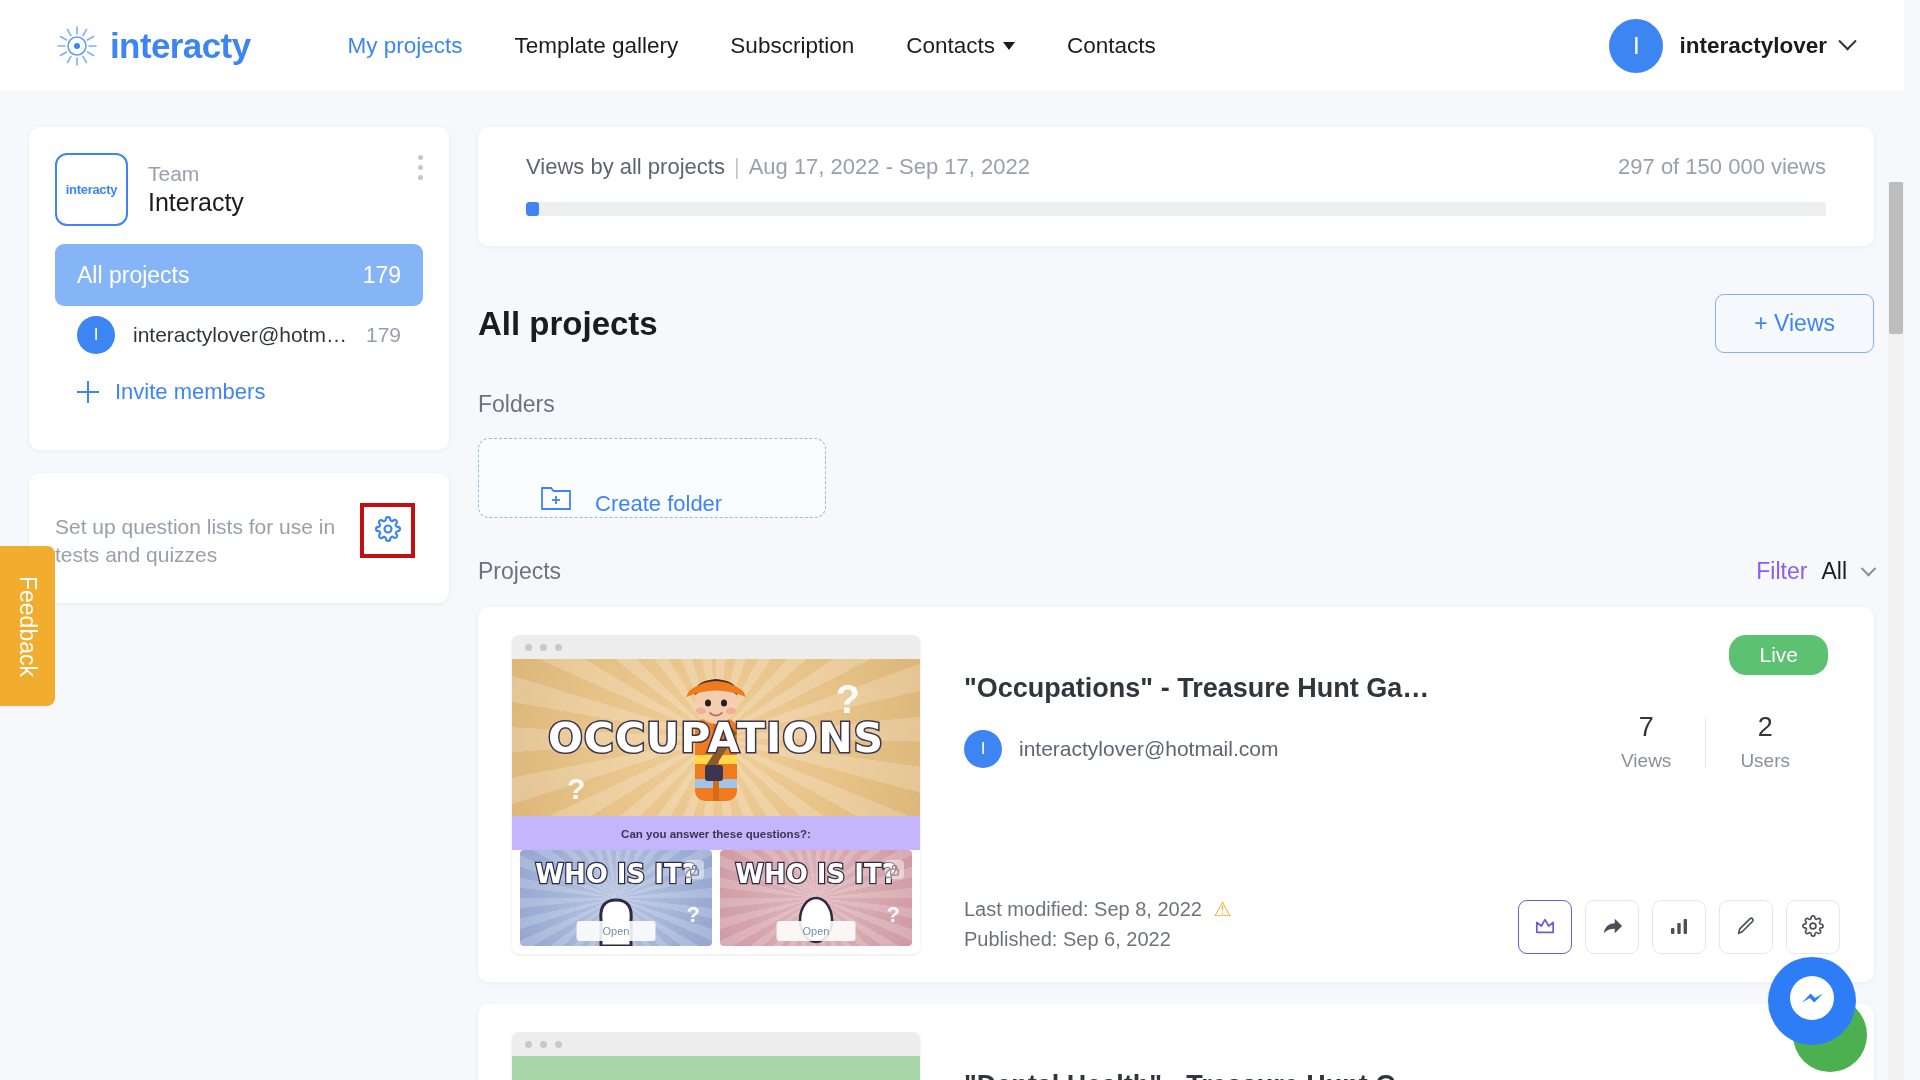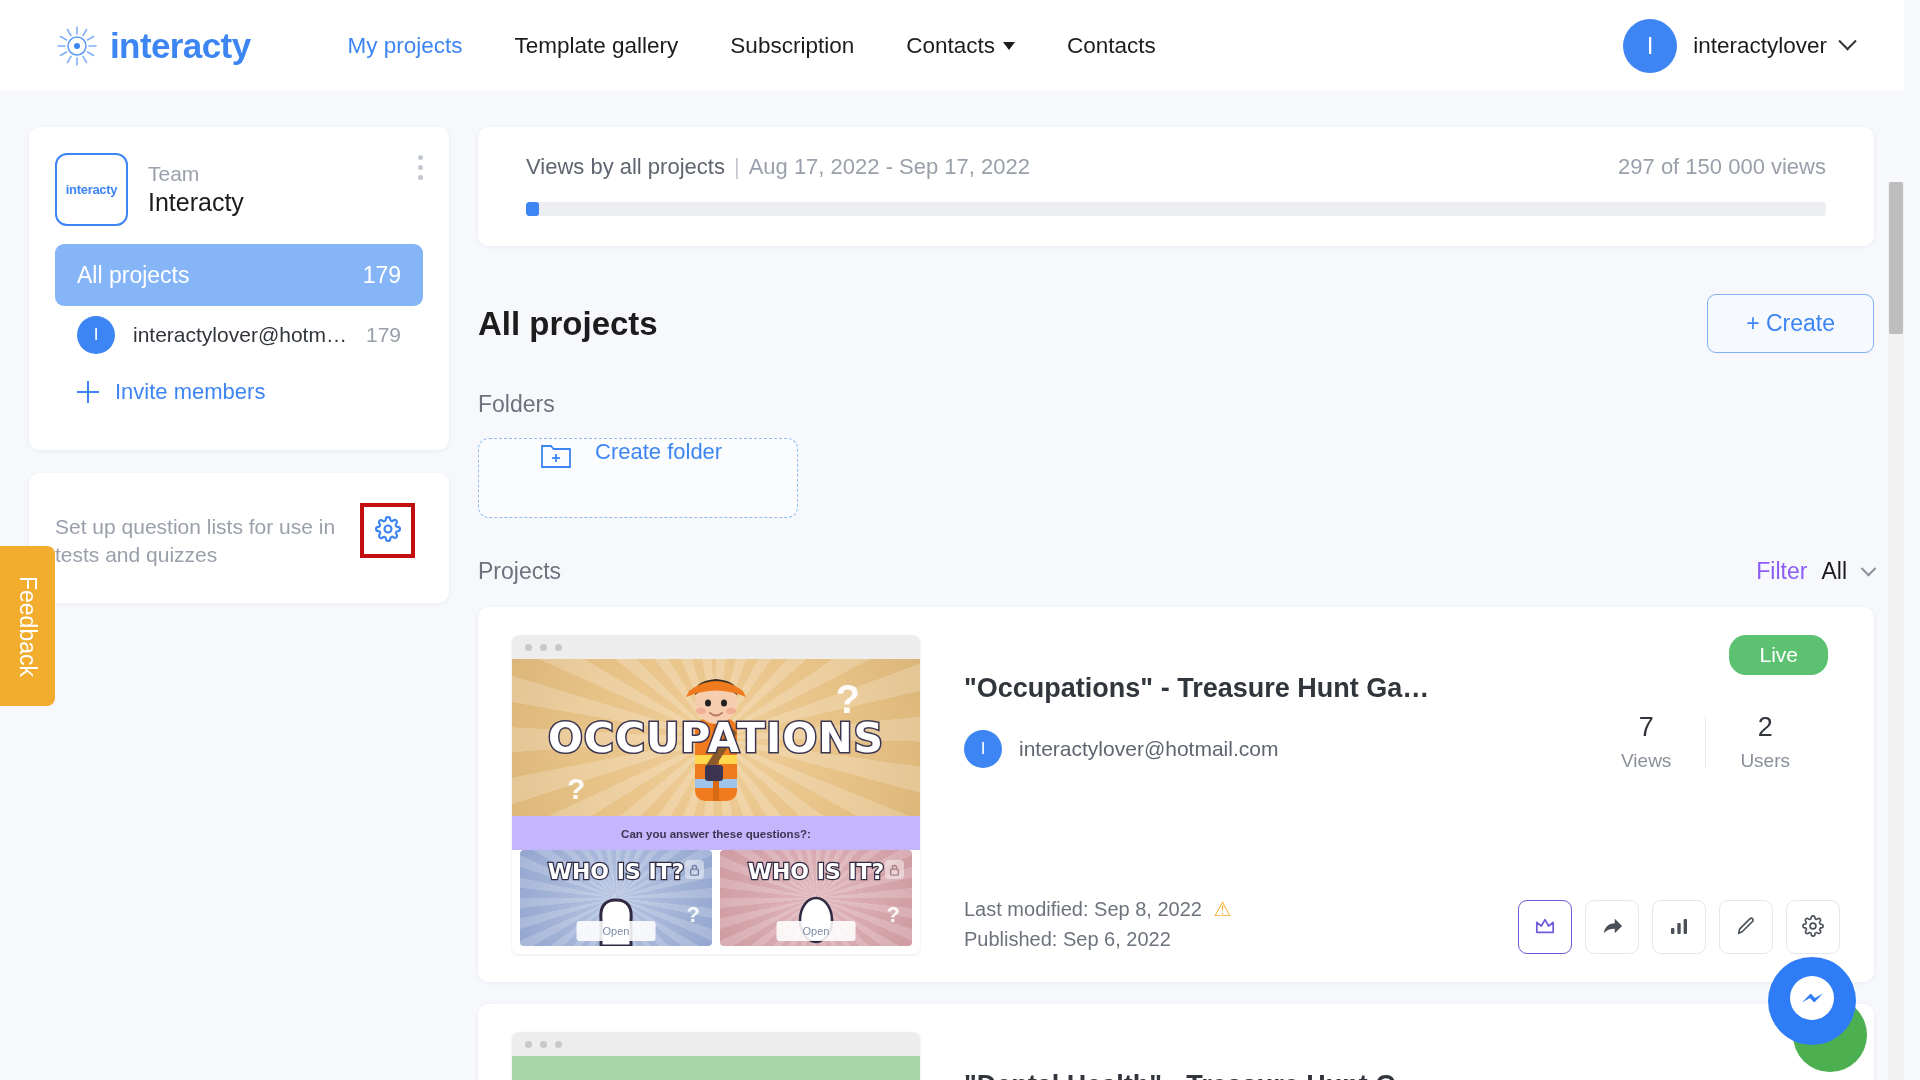--- a/index.html
+++ b/index.html
@@ -44,21 +44,21 @@
     position: absolute; right: 50px; top: 50%;
     transform: translateY(-50%);
     display: flex; align-items: center; cursor: pointer;
   }
   .avatar-lg {
     width: 54px; height: 54px; border-radius: 50%;
     background: #3d85f2; color: #fff;
     display: flex; align-items: center; justify-content: center;
     font-size: 24px;
   }
-  .user-name { font-size: 22.5px; color: #1c1c1c; margin-left: 16px; }
+  .user-name { font-size: 22.5px; color: #1c1c1c; margin-left: 16px; font-weight: bold; }
   .chev {
     margin-left: 14px; width: 13px; height: 13px;
     border-right: 2.2px solid #333; border-bottom: 2.2px solid #333;
     transform: rotate(45deg) translate(-3px,-3px);
   }
 
   
   .page { position: absolute; top: 91px; left: 0; width: 1904px; height: 989px; }
 
   
@@ -176,24 +176,24 @@
     margin-left: auto;
     border: 1.6px solid #82b0f5; border-radius: 9px;
     background: #f6f9fe; color: #3d85f2;
     font-size: 23px; padding: 15px 38px; cursor: pointer;
     font-family: "Liberation Sans", sans-serif;
   }
 
   .sub-head { font-size: 23px; color: #6d737d; margin-top: 38px; }
 
   .create-folder {
-    margin-top: 20px; width: 320px; height: 80px;
+    margin-top: 20px; width: 348px; height: 80px;
     border: 1.6px dashed #8fb9f7; border-radius: 11px;
     background: #fbfcfe;
-    display: flex; align-items: flex-start; cursor: pointer;
+    display: flex; align-items: flex-end; cursor: pointer;
   }
   .folder-icon { margin-left: 60px; }
   .create-folder-label { font-size: 22px; color: #3d85f2; margin-left: 22px; }
 
   .projects-head { display: flex; align-items: center; margin-top: 40px; }
   .filter-wrap { margin-left: auto; display: flex; align-items: center; cursor: pointer; }
   .filter-label { font-size: 23px; color: #8b5cf6; }
   .filter-value { font-size: 23px; color: #1c1c1c; margin-left: 14px; }
   .chev-sm {
     margin-left: 16px; width: 11px; height: 11px;
@@ -249,21 +249,21 @@
   .who.blue { background: radial-gradient(circle at 50% 50%, #b9c6e3 0%, #93a6cf 100%); }
   .who.pink { background: radial-gradient(circle at 50% 50%, #e0b8bd 0%, #cf9aa2 100%); }
   .who .rays2 {
     position: absolute; left: 50%; top: 50%; width: 400px; height: 400px;
     transform: translate(-50%,-50%);
     background: repeating-conic-gradient(from 0deg at 50% 50%,
       rgba(255,255,255,0.18) 0deg 6deg, rgba(0,0,0,0) 6deg 12deg);
   }
   .who-title {
     position: relative; z-index: 3; margin-top: 9px;
-    font-size: 22px; font-weight: 700; color: #fff;
+    font-size: 26px; font-weight: 700; color: #fff;
     -webkit-text-stroke: 2.4px #2f2a42; paint-order: stroke fill;
     font-family: "DejaVu Sans", sans-serif;
   }
   .lock-badge {
     position: absolute; right: 8px; top: 10px; z-index: 4;
     width: 19px; height: 19px; border-radius: 4px;
     background: rgba(255,255,255,0.45);
     display: flex; align-items: center; justify-content: center;
   }
   .silhouette {
@@ -457,21 +457,21 @@
         <span class="views-range">Aug 17, 2022 - Sep 17, 2022</span>
         <span class="views-count">297 of 150 000 views</span>
       </div>
       <div class="progress-track">
         <div class="progress-fill" id="progress-fill" style="width: 1%;"></div>
       </div>
     </section>
 
     <div class="section-head">
       <h1 class="page-title">All projects</h1>
-      <button class="create-btn">+ Create</button>
+      <button class="create-btn">+ Views</button>
     </div>
 
     <div class="sub-head">Folders</div>
 
     <div class="create-folder">
       <span class="folder-icon">
         <svg width="34" height="32" viewBox="0 0 34 32" fill="none" stroke="#3d85f2" stroke-width="1.8">
           <path d="M3 7h9l2.6 3H31v18H3z"></path>
           <line x1="17" y1="15" x2="17" y2="23"></line>
           <line x1="13" y1="19" x2="21" y2="19"></line>

